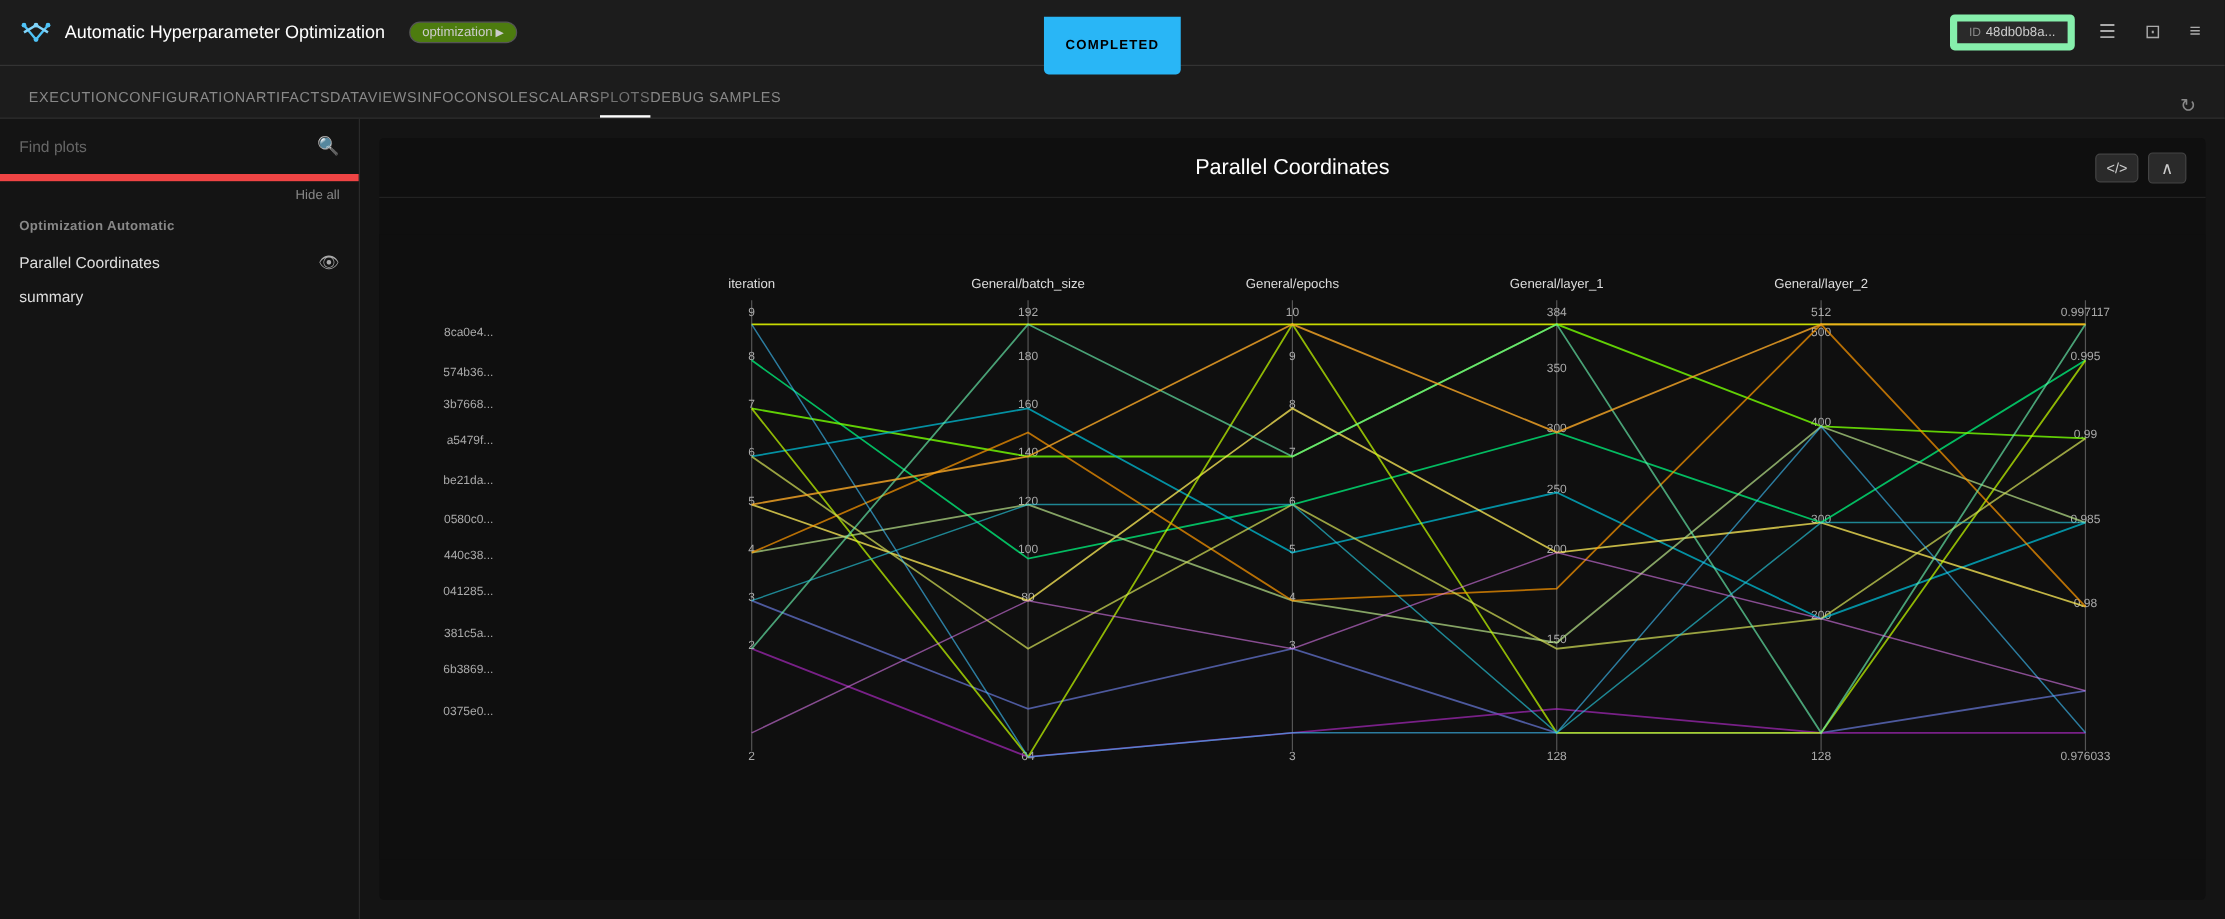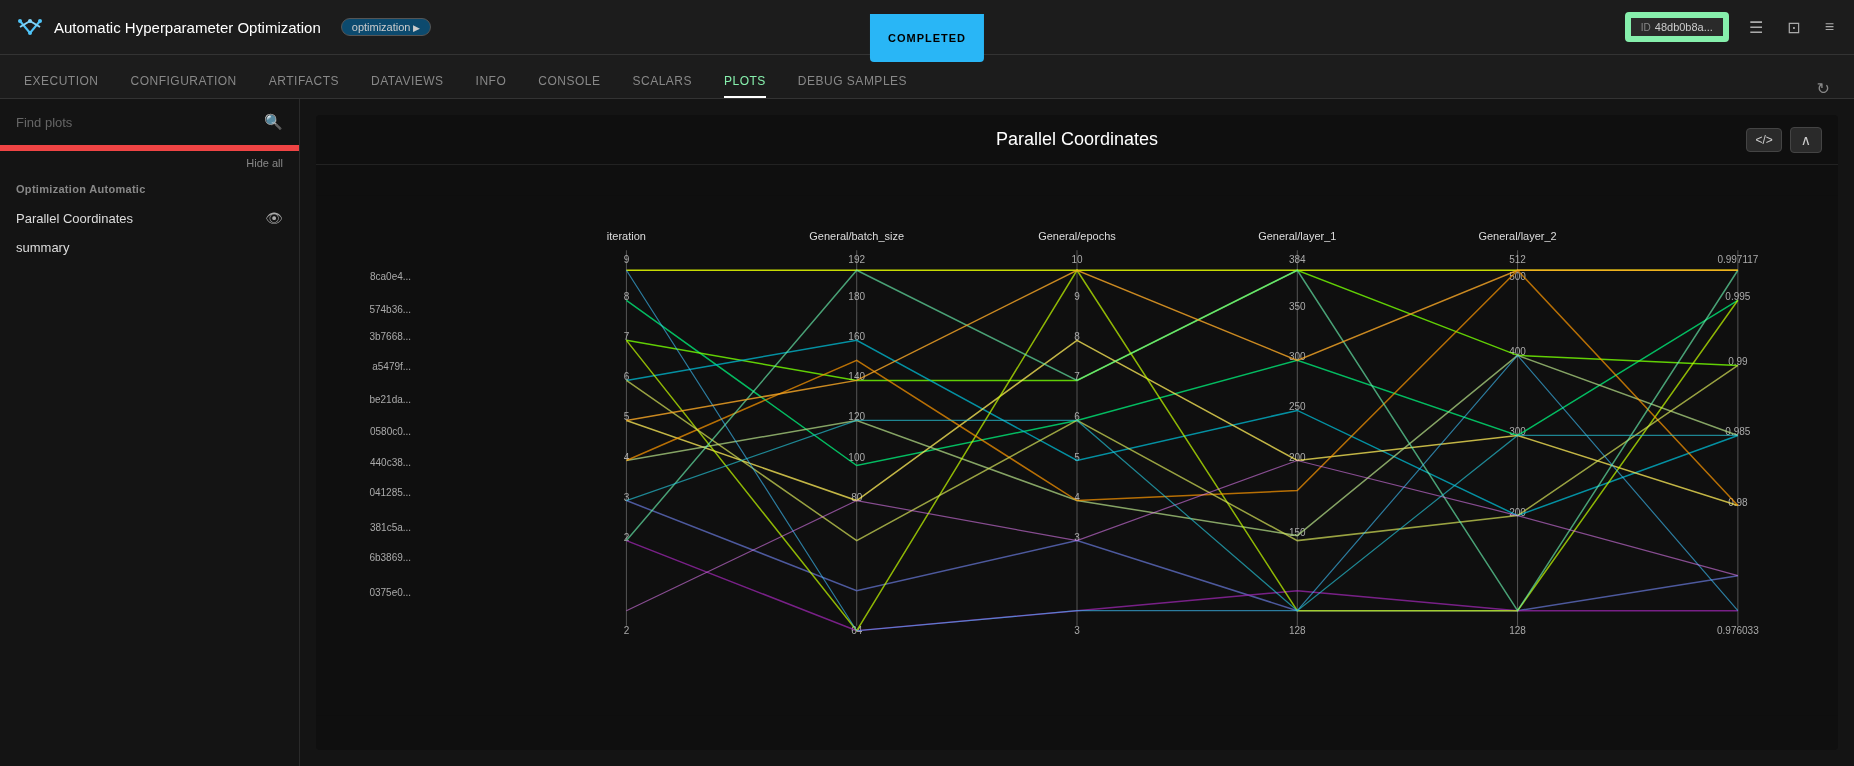--- a/index.html
+++ b/index.html
@@ -39,21 +39,21 @@
     .logo-icon {
       width: 28px;
       height: 28px;
     }
     .header-title {
       font-size: 15px;
       font-weight: 500;
       color: #fff;
     }
     .header-badge {
-      background: #0c4a6e;
+      background: #4d7c0f;
       border: 1px solid #555;
       border-radius: 10px;
       padding: 2px 10px;
       font-size: 11px;
       color: #ccc;
       margin-left: 10px;
     }
     .header-badge::after {
       content: ' ▶';
       font-size: 9px;
@@ -89,35 +89,34 @@
     }
 
     
     .nav-tabs {
       background: #1c1c1c;
       height: 44px;
       display: flex;
       align-items: flex-end;
       padding: 0 24px;
       border-bottom: 1px solid #333;
-      gap: 32px;
     }
     .nav-tab {
       color: #888;
       font-size: 12px;
       font-weight: 500;
       letter-spacing: 0.5px;
       padding: 8px 0;
       cursor: pointer;
       border-bottom: 2px solid transparent;
       text-transform: uppercase;
       white-space: nowrap;
     }
     .nav-tab.active {
-      color: #86efac;
+      color: #737373;
       border-bottom: 2px solid #fff;
     }
     .nav-refresh {
       margin-left: auto;
       color: #888;
       font-size: 16px;
       cursor: pointer;
     }
 
     

